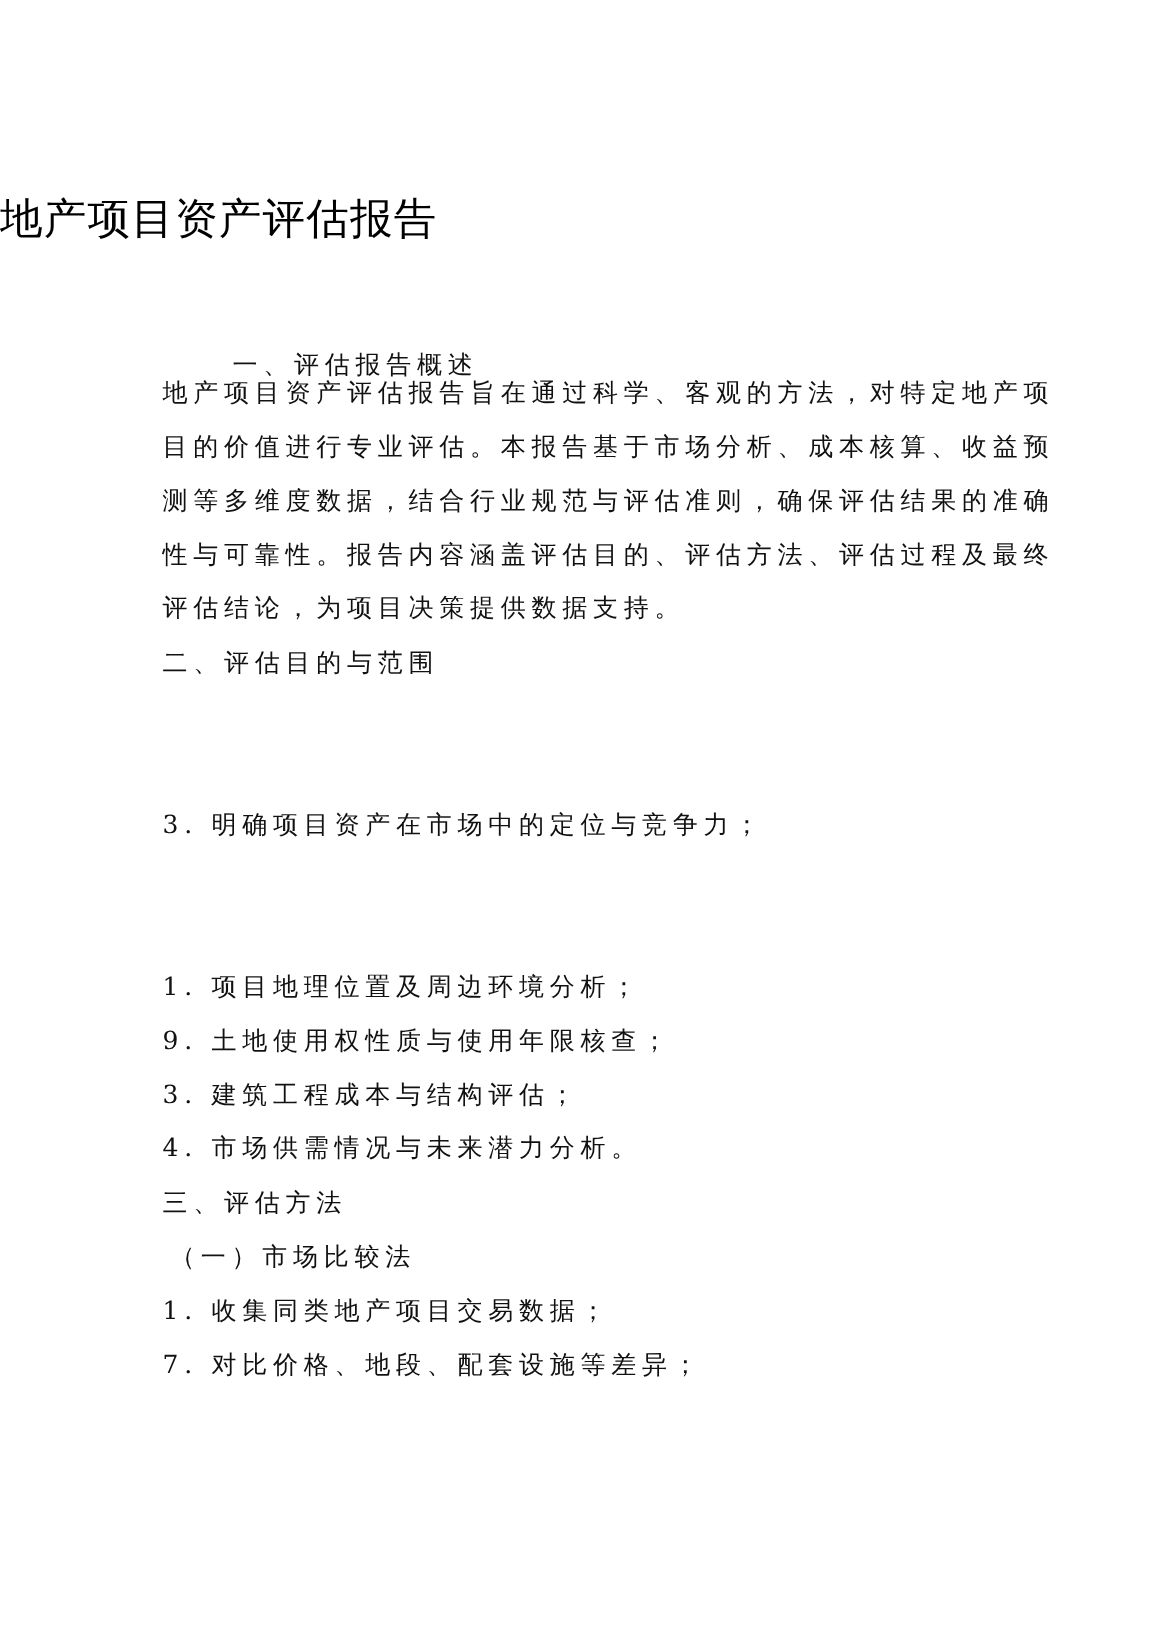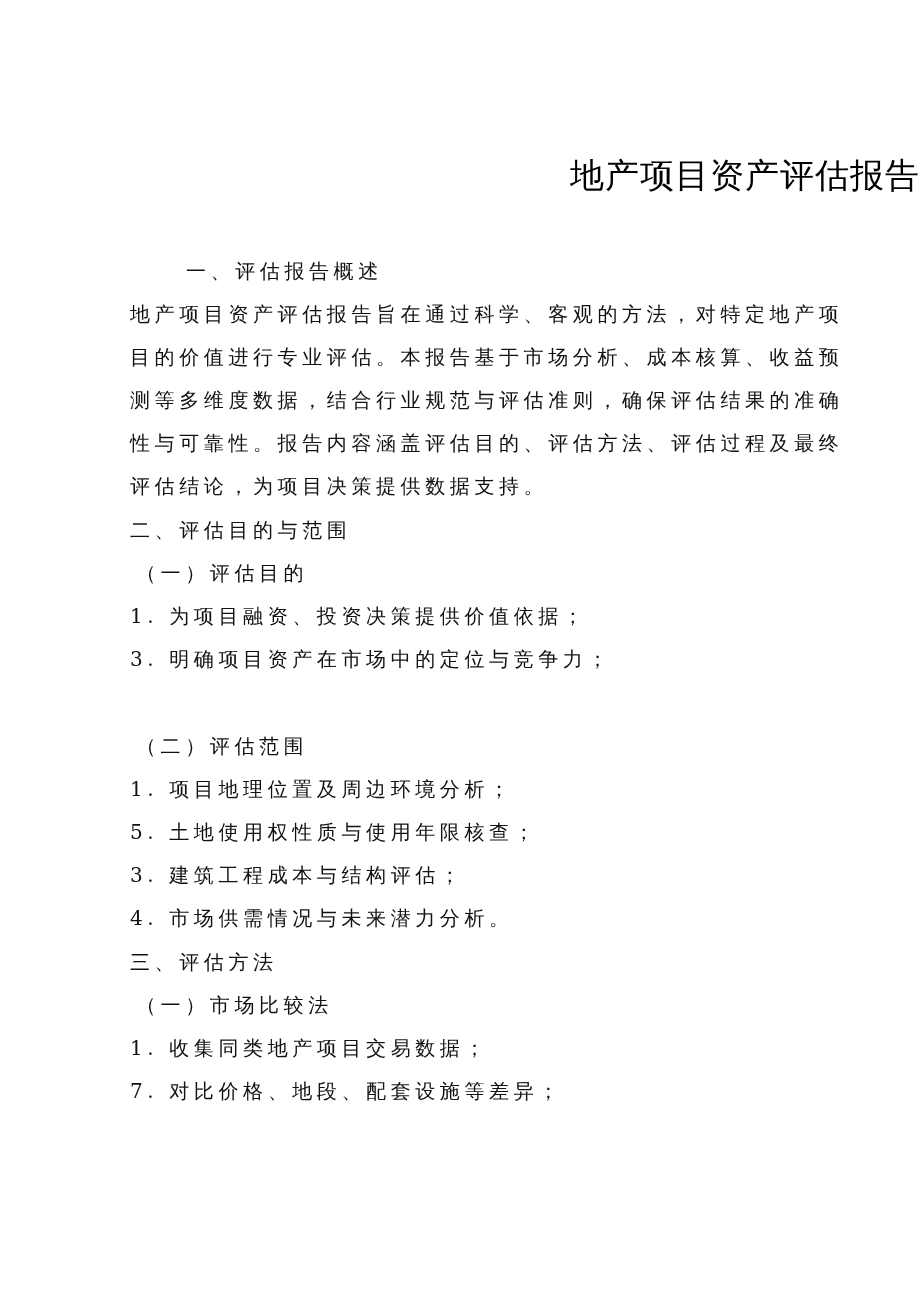--- a/index.html
+++ b/index.html
@@ -1,47 +1,44 @@
 <!DOCTYPE html>
 <html><head>
   <meta charset="utf-8">
   <style>
     html, body { margin: 0; padding: 0; background: #ffffff; }
     body { width: 920px; height: 1302px; position: relative; overflow: hidden;
            font-family: "DejaVu Serif", "Liberation Serif", serif; color: #111111; }
     .page { position: absolute; left: 0; top: 0; width: 920px; height: 1302px; }
-    .title { position: absolute; left: 0; width: 920px; top: 148px; text-align: right;
+    .title { position: absolute; left: 0; width: 920px; top: 148px; text-align: left;
              font-family: "DejaVu Sans", "Liberation Sans", sans-serif;
              font-size: 34px; line-height: 54px; letter-spacing: 1px; color: #000; }
     .line { position: absolute; left: 130px; font-size: 20px; line-height: 30px;
             letter-spacing: 4.6px; white-space: nowrap; color: #111; }
-    .indent { left: 186px; }
+    .indent { left: 186px; margin-top: 20px; }
     .sub { left: 136px; }
   </style>
 </head>
 <body>
 
 <div class="page">
   <div class="title">地产项目资产评估报告</div>
 
   <div class="line indent" style="top:256px">一、评估报告概述</div>
   <div class="line" style="top:299px">地产项目资产评估报告旨在通过科学、客观的方法，对特定地产项</div>
   <div class="line" style="top:342px">目的价值进行专业评估。本报告基于市场分析、成本核算、收益预</div>
   <div class="line" style="top:385px">测等多维度数据，结合行业规范与评估准则，确保评估结果的准确</div>
   <div class="line" style="top:428px">性与可靠性。报告内容涵盖评估目的、评估方法、评估过程及最终</div>
   <div class="line" style="top:515px">二、评估目的与范围</div>
 
   <div class="line" style="top:471px">评估结论，为项目决策提供数据支持。</div>
-  <div class="line sub" style="top:558px">（一）评估目的</div>
-  <div class="line" style="top:601px">1. 为项目融资、投资决策提供价值依据；</div>
   <div class="line" style="top:644px">3. 明确项目资产在市场中的定位与竞争力；</div>
 
-  <div class="line sub" style="top:731px">（二）评估范围</div>
   <div class="line" style="top:774px">1. 项目地理位置及周边环境分析；</div>
-  <div class="line" style="top:817px">5. 土地使用权性质与使用年限核查；</div>
+  <div class="line" style="top:817px">9. 土地使用权性质与使用年限核查；</div>
   <div class="line" style="top:860px">3. 建筑工程成本与结构评估；</div>
   <div class="line" style="top:903px">4. 市场供需情况与未来潜力分析。</div>
 
   <div class="line" style="top:947px">三、评估方法</div>
   <div class="line sub" style="top:990px">（一）市场比较法</div>
   <div class="line" style="top:1033px">1. 收集同类地产项目交易数据；</div>
   <div class="line" style="top:1076px">7. 对比价格、地段、配套设施等差异；</div>
 </div>
 
 </body></html>

